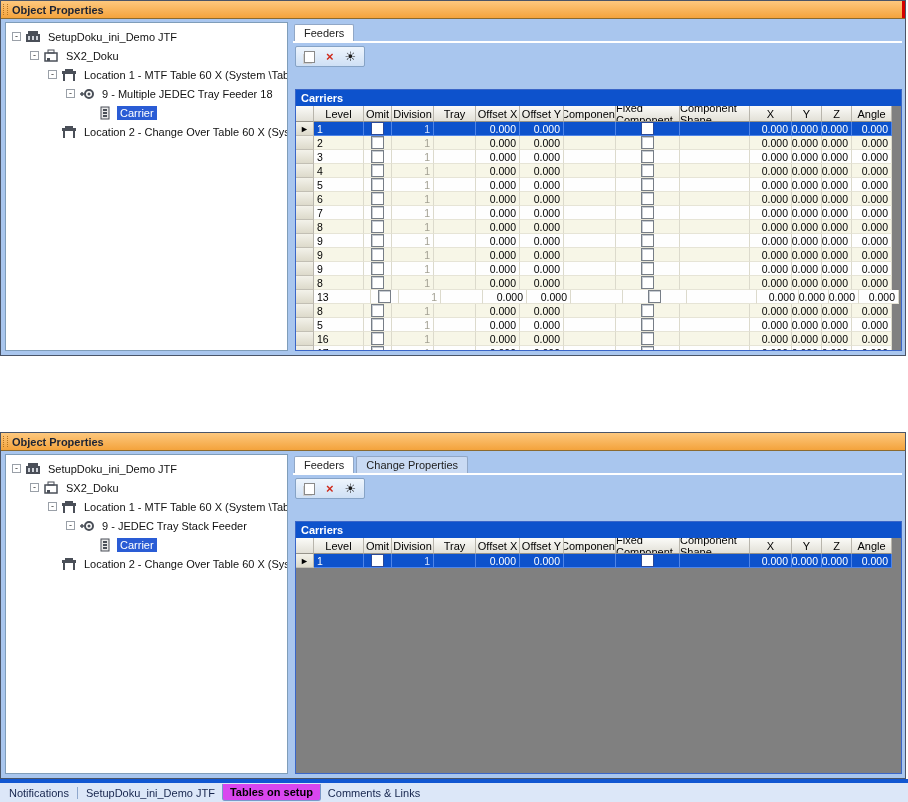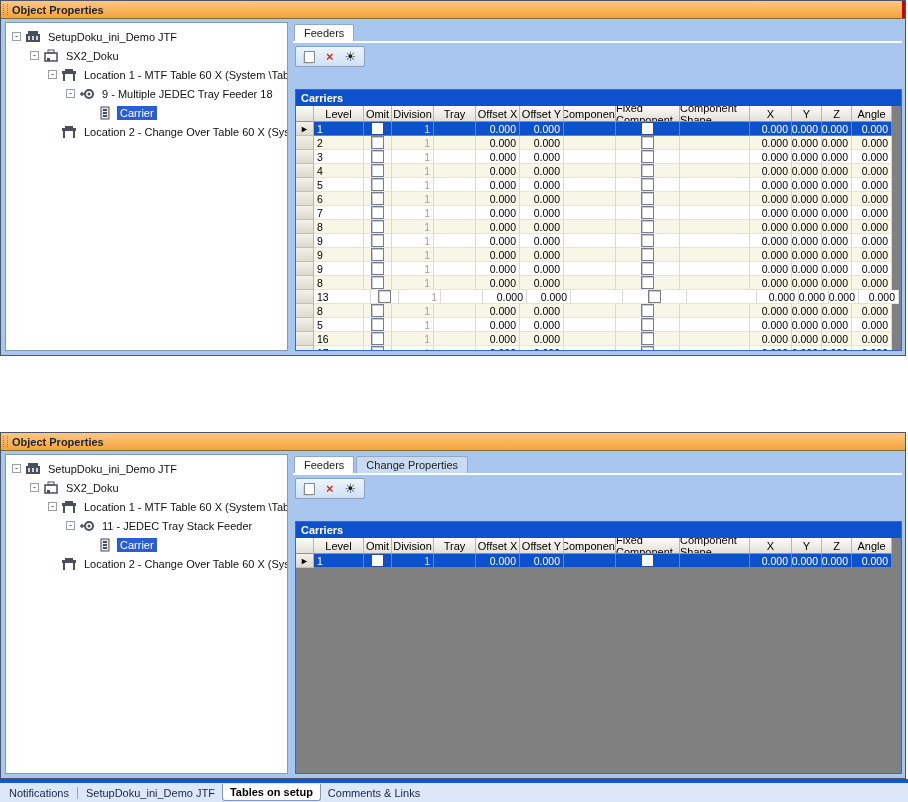--- a/index.html
+++ b/index.html
@@ -49,21 +49,21 @@
   .grid-row.sel .cell.muted{color:#d5e2ff;}
   .cb{width:11px;height:11px;background:#fff;border:1px solid #777e87;box-shadow:inset 1px 1px 0 #c7ccd2;margin:0 auto;}
   .grid-row.sel .cb{border-color:#2a4a9a;box-shadow:none;}
   .lvl{padding-left:3px;}
 
   
   .bottom-bar{position:absolute;left:0;right:0;top:779px;height:23px;}
   .bottom-accent{height:4px;}
   .bottom-tabs{height:19px;background:#dce7f8;display:flex;align-items:center;padding-left:2px;border-bottom:1px solid #b9c9e4;}
   .btab{padding:2px 7px;color:#16254d;white-space:nowrap;}
-  .btab.active{background:#ffffff;border:1px solid #7a99c8;border-top:none;border-radius:0 0 3px 3px;font-weight:bold;color:#000;}
+  .btab.active{background:#d946ef;border:1px solid #7a99c8;border-top:none;border-radius:0 0 3px 3px;font-weight:bold;color:#000;}
   .bsep{width:1px;height:12px;background:#8ea7cc;margin:0 1px;}
 </style>
 </head>
 <body>
 
 <div class="win" style="top:0;height:356px;">
   <div class="titlebar">
     <span class="grip"></span>
     <span class="title-text">Object Properties</span>
     <span class="red-strip"></span>
@@ -540,21 +540,21 @@
           </svg></span>
         <span class="tree-label">Location 1 - MTF Table 60 X (System \Table7)</span>
       </div>
       <div class="tree-item" style="padding-left: 60px;">
         <span class="expander">-</span>
         <span class="tree-icon"><svg width="16" height="14">
             <path d="M1 7h4M3 5v4" stroke="#4a4f58" stroke-width="1.5" fill="none"></path>
             <circle cx="10" cy="7" r="4" fill="none" stroke="#4a4f58" stroke-width="2"></circle>
             <circle cx="10" cy="7" r="1.5" fill="#4a4f58"></circle>
           </svg></span>
-        <span class="tree-label">11 - JEDEC Tray Stack Feeder</span>
+        <span class="tree-label">9 - JEDEC Tray Stack Feeder</span>
       </div>
       <div class="tree-item" style="padding-left: 78px;">
         <span class="exp-spacer"></span>
         <span class="tree-icon"><svg width="16" height="14">
             <rect x="4" y="1" width="8" height="12" fill="#e8e8e8" stroke="#4a4f58"></rect>
             <rect x="6" y="3" width="4" height="2" fill="#4a4f58"></rect>
             <rect x="6" y="6" width="4" height="2" fill="#4a4f58"></rect>
             <rect x="6" y="9" width="4" height="2" fill="#4a4f58"></rect>
           </svg></span>
         <span class="tree-label selected">Carrier</span>

